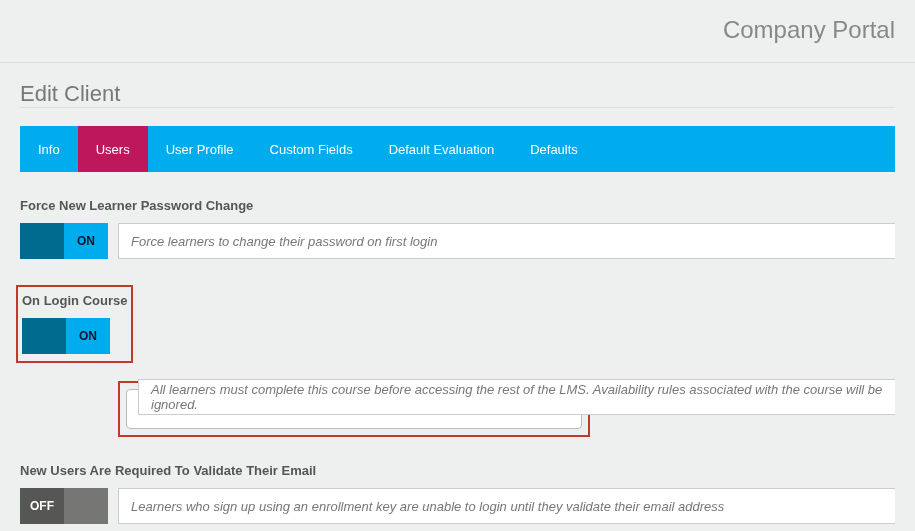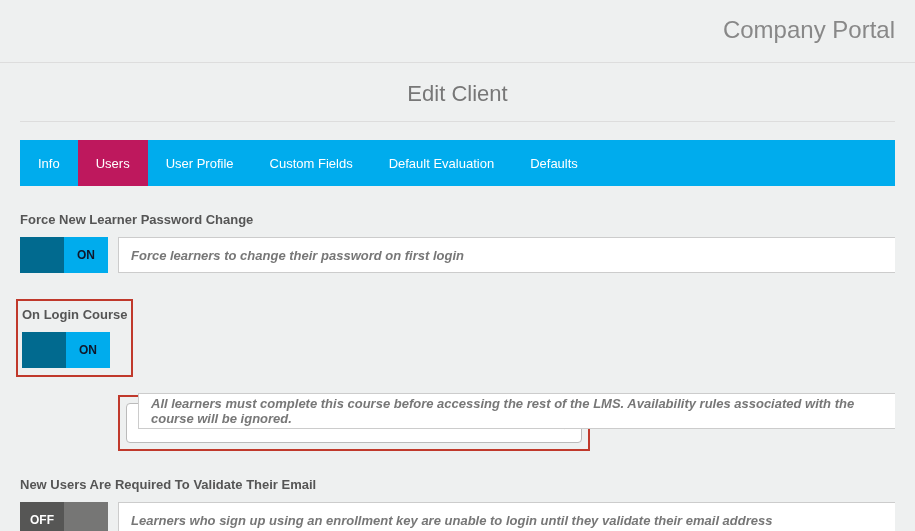--- a/index.html
+++ b/index.html
@@ -20,22 +20,20 @@
     color: #888;
     text-align: right;
   }
   .content {
     padding: 18px 20px 24px 20px;
   }
   .page-title {
     font-weight: 400;
     font-size: 22px;
     color: #777;
-    margin-bottom: 14px;
-    text-align: center;
   }
   .divider {
     border-top: 1px solid #ddd;
     margin-bottom: 18px;
   }
   .tabs {
     display: flex;
     background: #00aced;
     height: 46px;
   }
@@ -104,21 +102,20 @@
     flex: 1;
     border: 1px solid #ccc;
     background: #fff;
     display:flex;
     align-items:center;
     padding: 0 12px;
     font-style: italic;
     color: #777;
     height:36px;
     border-right: none;
-    font-weight: bold;
   }
   .select-wrap {
     margin-top: 18px;
     margin-left: 98px;
   }
   .select {
     width: 456px;
     height: 40px;
     border: 1px solid #bbb;
     border-radius: 4px;

